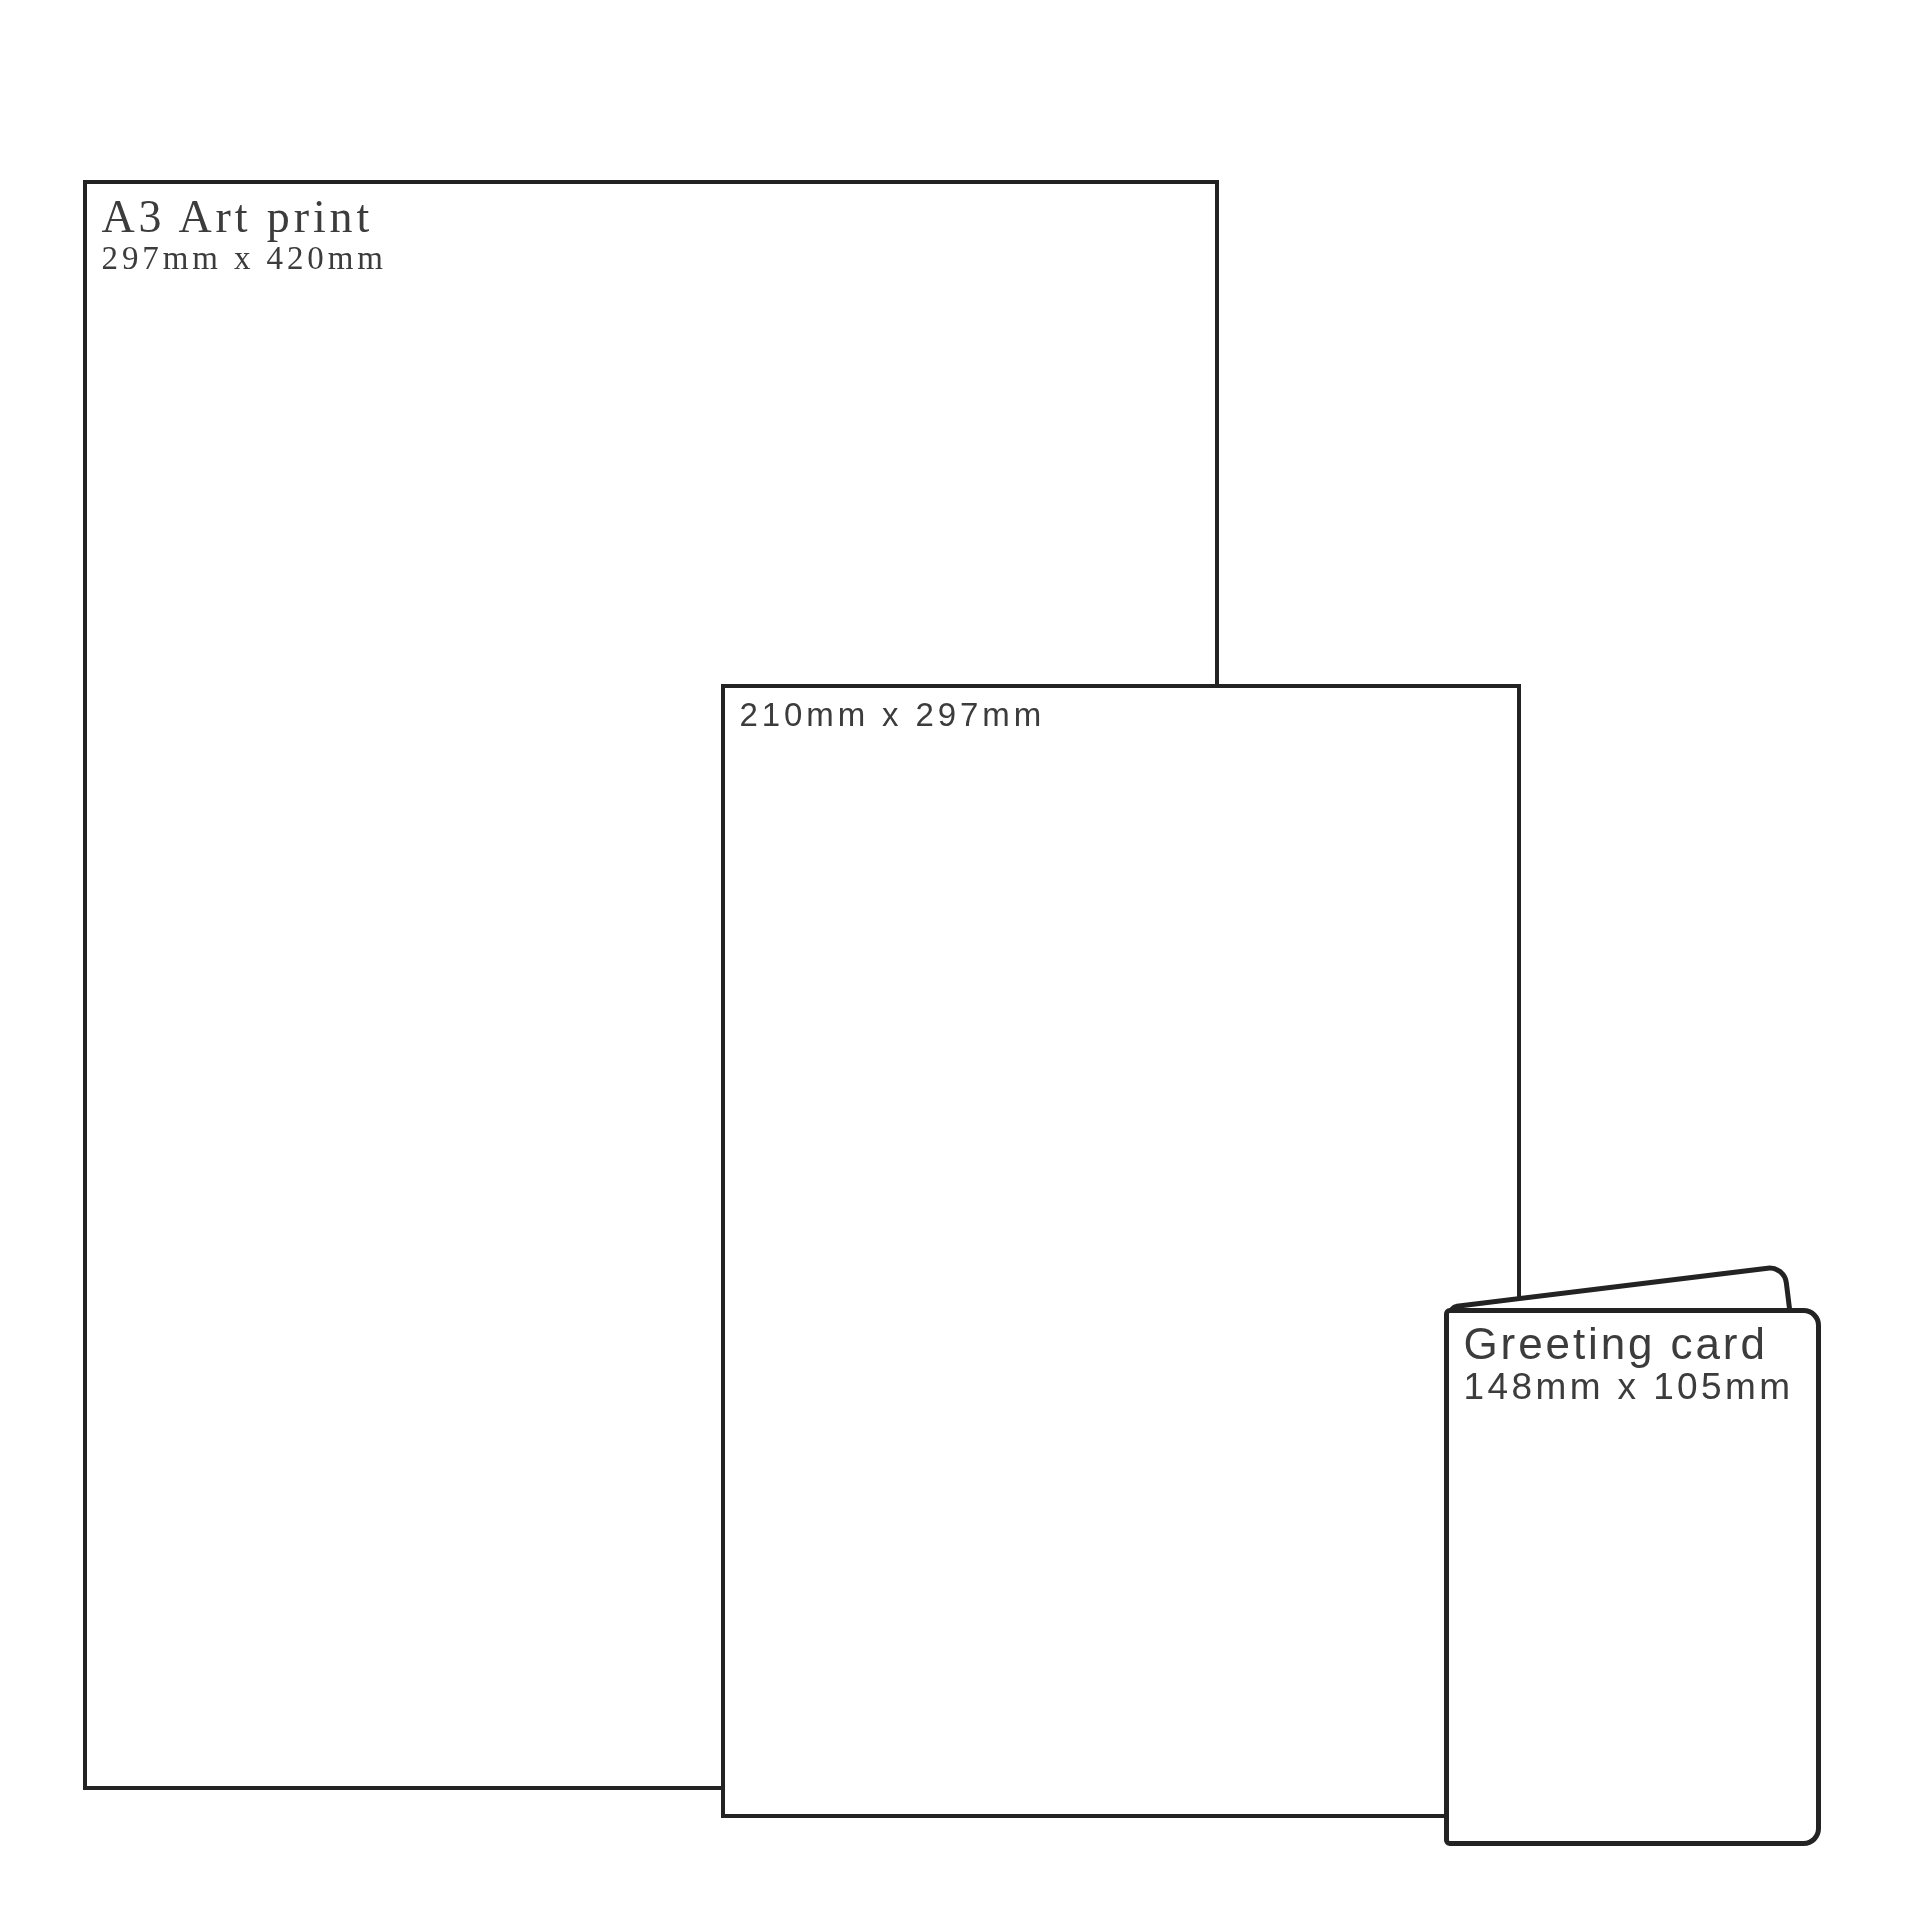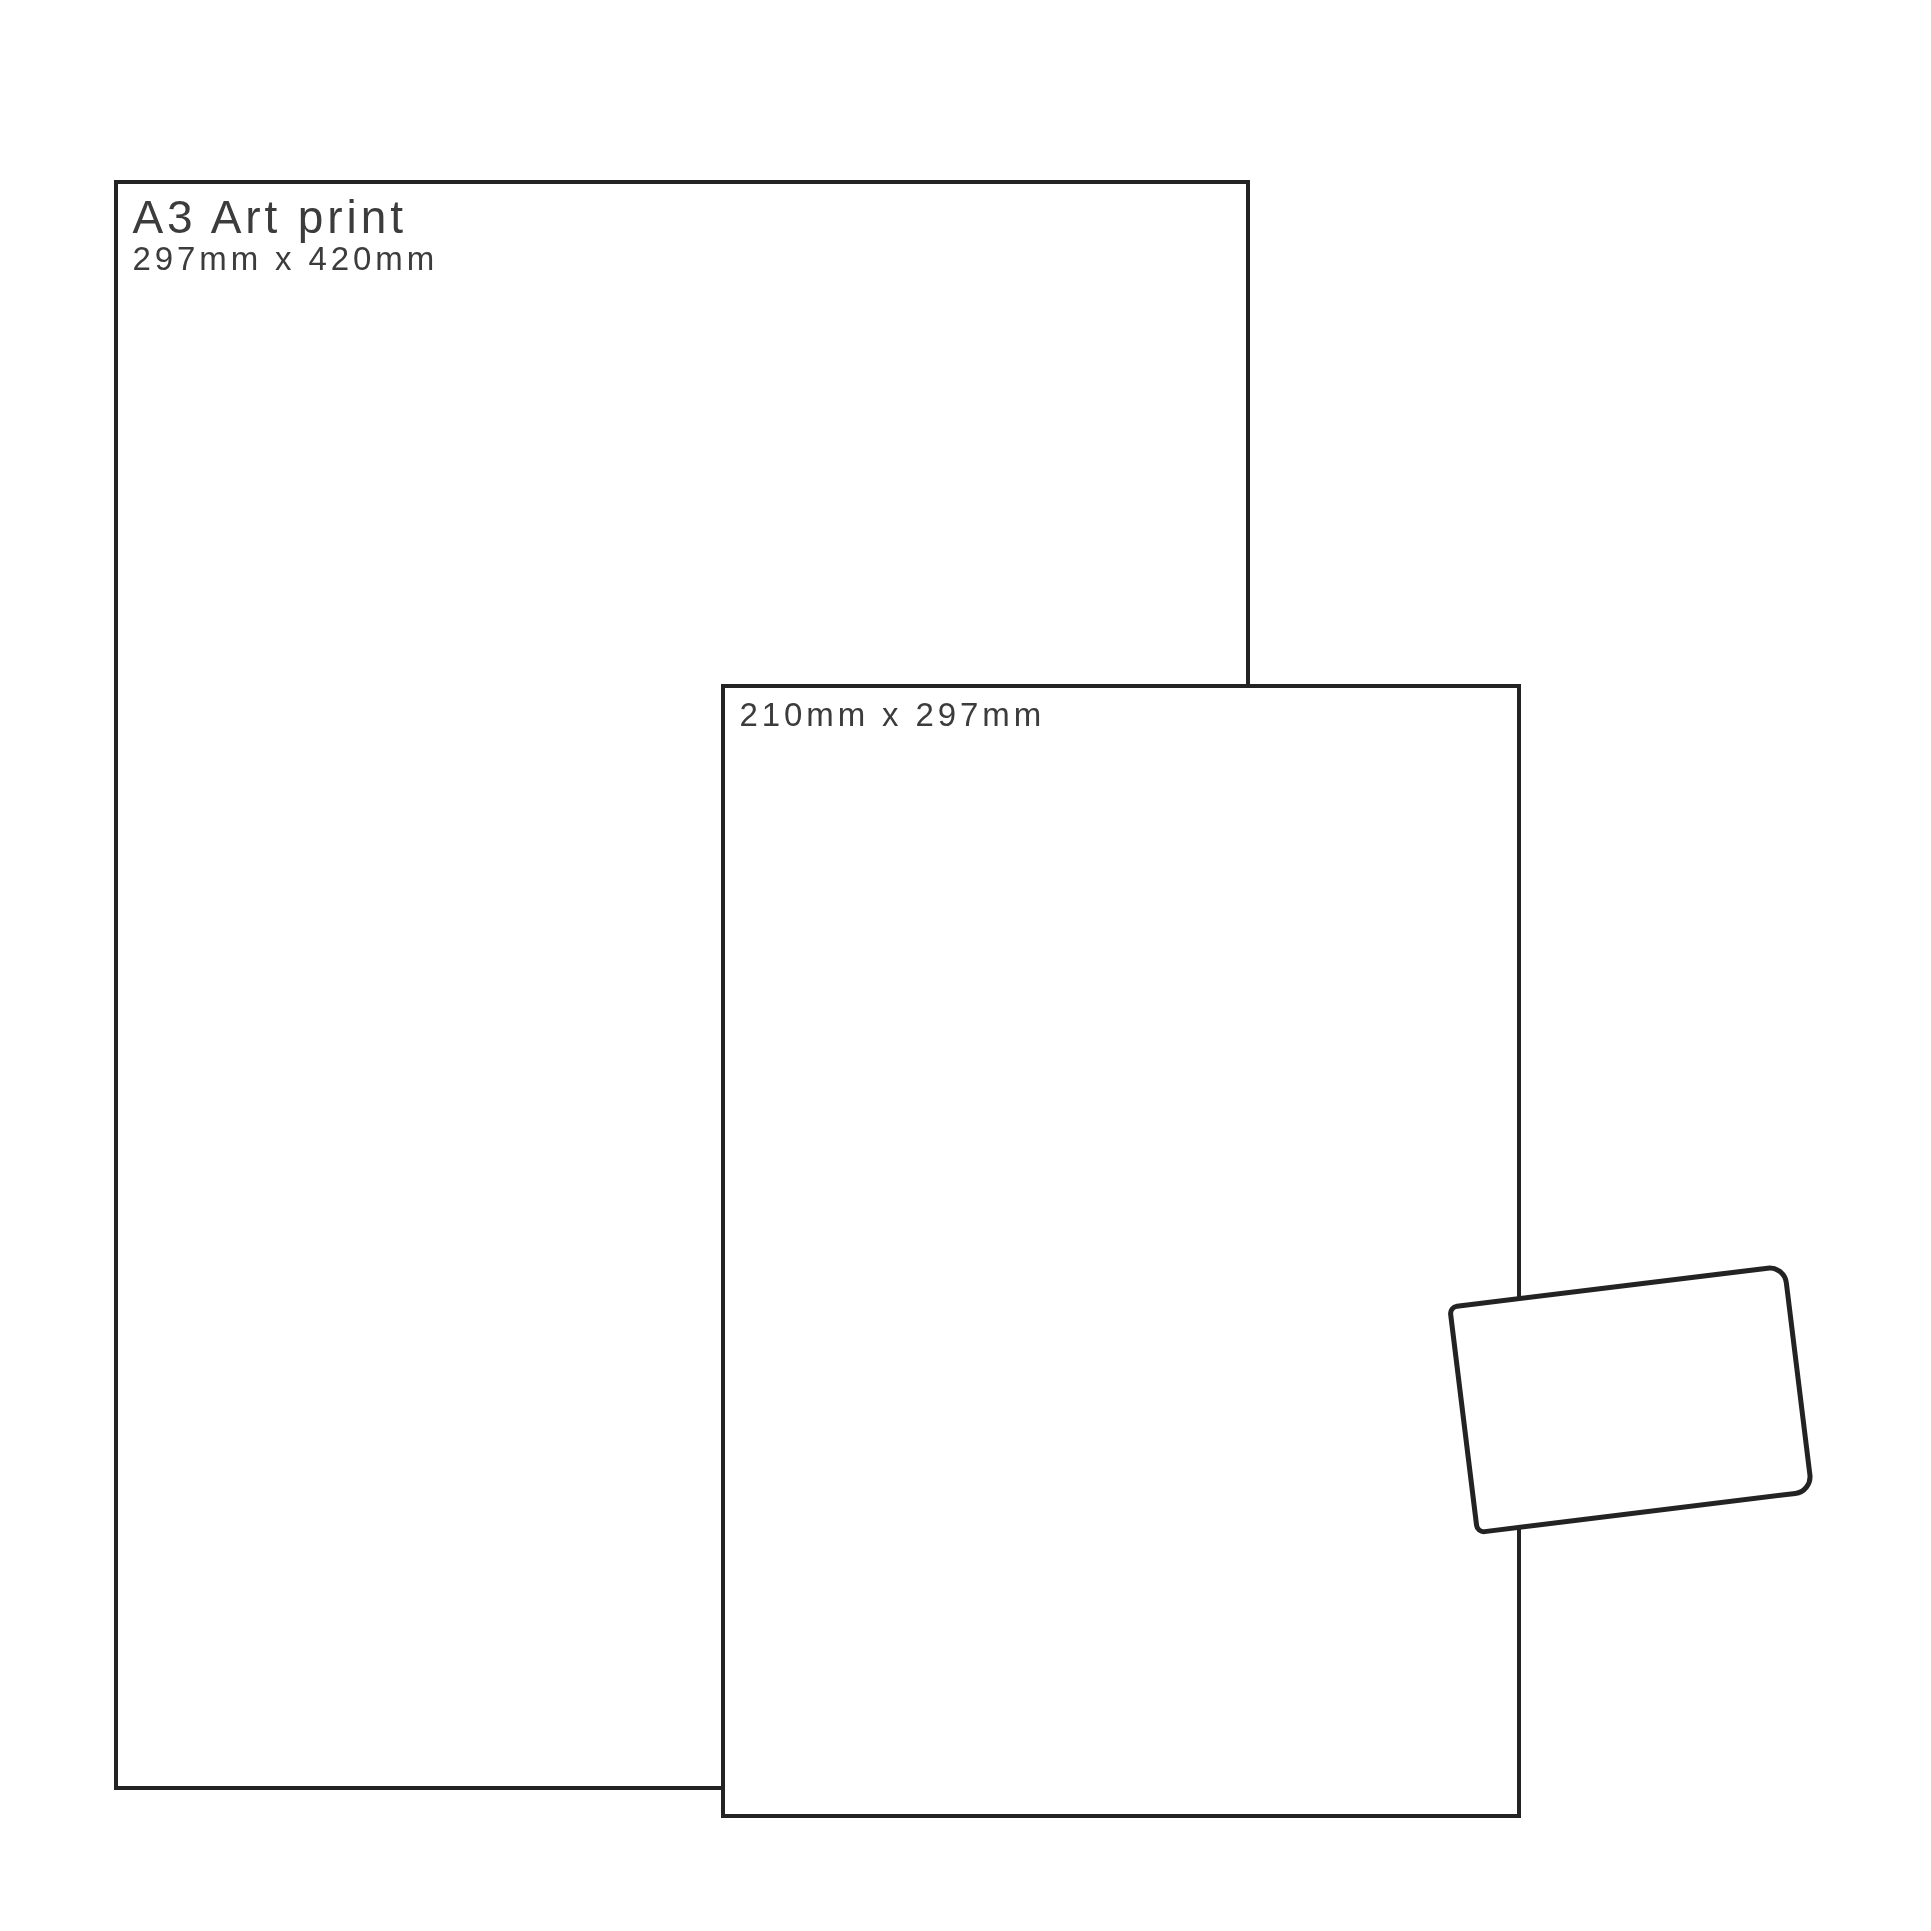--- a/index.html
+++ b/index.html
@@ -16,24 +16,25 @@
     font-family: "Liberation Sans", sans-serif;
   }
   .sheet {
     position: absolute;
     box-sizing: border-box;
     background: #ffffff;
     border: 4.8px solid #232323;
   }
   
   .sheet.a3 {
-    left: 114px;
+    left: 83px;
     top: 180px;
     width: 1136px;
     height: 1610px;
+    font-family: Liberation Serif, serif;
   }
   
   .sheet.a4 {
     left: 721px;
     top: 684px;
     width: 800px;
     height: 1134px;
   }
   
   .sheet.card-back {
@@ -98,15 +99,21 @@
   </div>
 
   <div class="sheet a4">
     <div class="label">
       <div class="dims">210mm x 297mm</div>
     </div>
   </div>
 
   <div class="sheet card-back"></div>
 
+  <div class="sheet card-front">
+    <div class="label">
+      <div class="title">Greeting card</div>
+      <div class="dims">148mm x 105mm</div>
+    </div>
+  </div>
 
 </div>
 
 
 </body></html>

